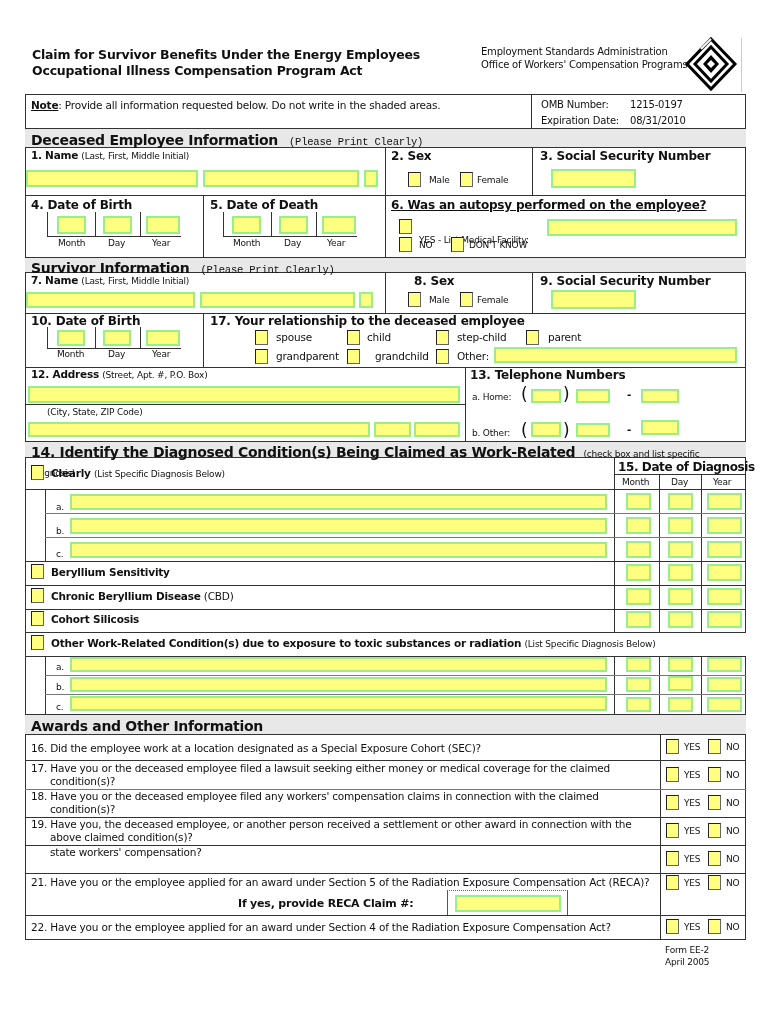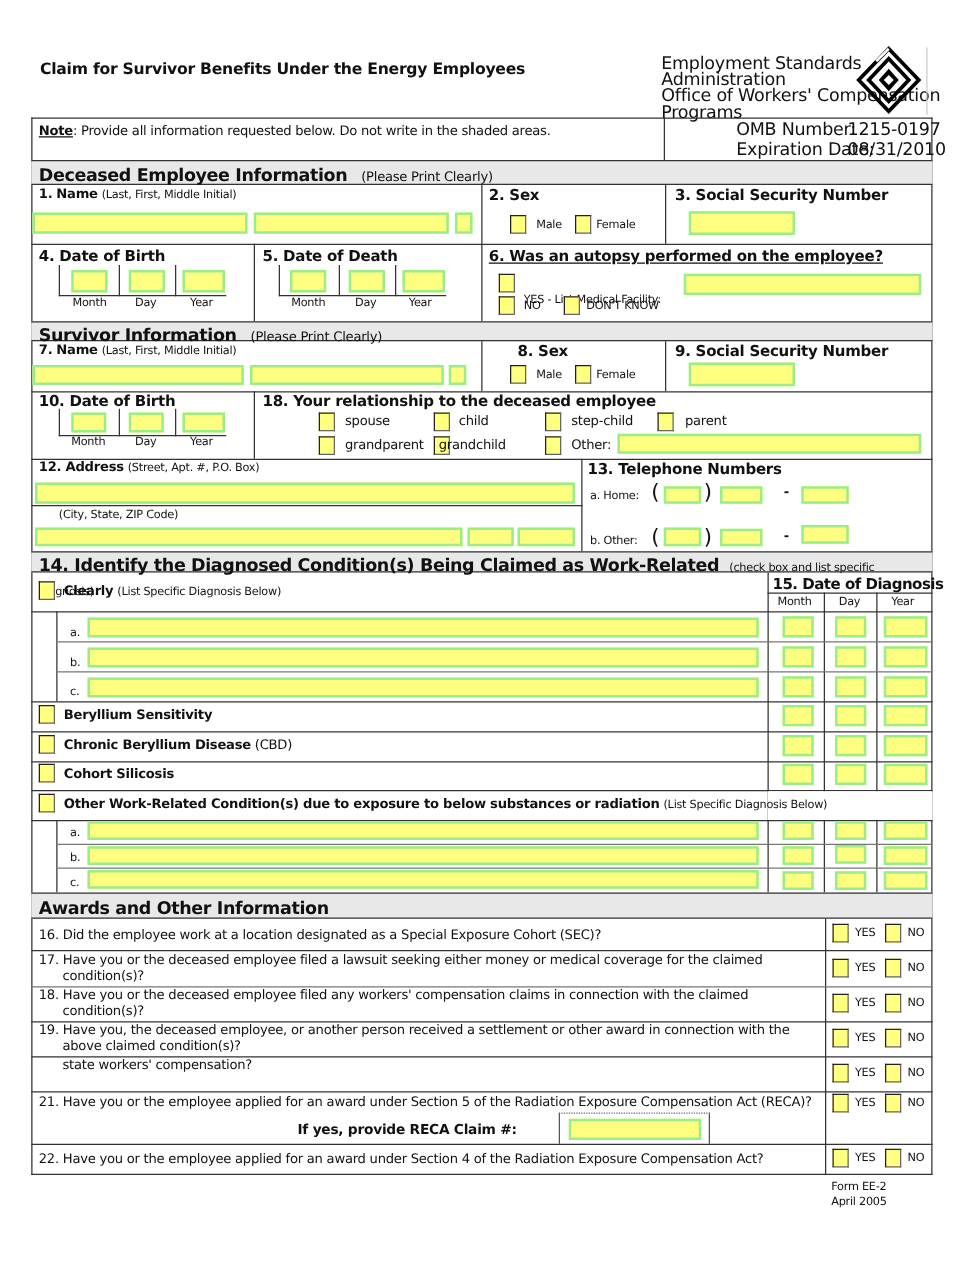--- a/index.html
+++ b/index.html
@@ -4,38 +4,39 @@
 <style>
   * { box-sizing: border-box; margin: 0; padding: 0; }
   body {
     width: 770px; height: 1024px; background: #ffffff; position: relative;
     font-family: "DejaVu Sans", "Liberation Sans", sans-serif; color: #111;
     overflow: hidden;
   }
   .abs { position: absolute; }
   .title { font-family: "DejaVu Sans", sans-serif; font-weight: bold; font-size: 12.5px; line-height: 16px; letter-spacing: -0.2px; }
   .dol { font-weight: bold; font-size: 14px; }
-  .small { font-size: 14px; line-height: 13px; letter-spacing: -0.2px; margin-left: 48px; }
+  .small { font-size: 10px; line-height: 13px; letter-spacing: -0.2px; }
   .lbl { font-size: 10.5px; letter-spacing: -0.2px; }
   .blbl { font-size: 12px; font-weight: bold; letter-spacing: -0.2px; }
   .tiny { font-size: 9px; letter-spacing: -0.2px; }
   .hline { position: absolute; height: 1px; background: #333; }
   .vline { position: absolute; width: 1px; background: #333; }
   .sechead { position: absolute; left: 25px; width: 721px; background: #e8e8e8; border-top: 1px solid #333; border-bottom: 1px solid #333; }
   .sechead .h { font-weight: bold; font-size: 14px; letter-spacing: -0.3px; }
-  .sechead .p { font-size: 10.5px; letter-spacing: -0.2px; }
+  .sechead .p { font-size: 10.5px; letter-spacing: -0.2px; font-family: Liberation Mono, monospace; }
   .field { position: absolute; background: #ffff80; border: 2px solid #99ee88; }
   .cb { position: absolute; width: 13px; height: 15px; background: #ffff80; border: 1.5px solid #222; border-right-color: #666; border-bottom-color: #666; }
   .paren { font-size: 17px; font-weight: normal; }
 </style>
 </head>
 <body>
 
 <div class="abs title" style="left:32px;top:47px;">
   <div>Claim for Survivor Benefits Under the Energy Employees</div>
+  <div>Occupational Illness Compensation Program Act</div>
 </div>
 <div class="abs" style="left:481px;top:45px;">
   <div class="small">Employment Standards Administration</div>
   <div class="small">Office of Workers' Compensation Programs</div>
 </div>
 <svg class="abs" style="left:684px;top:36px;" width="54" height="56" viewBox="0 0 54 56">
   <g fill="none" stroke="#000" stroke-width="3">
     <polygon points="27,3 51,28 27,53 3,28"></polygon>
     <polygon points="27,11 43,28 27,45 11,28"></polygon>
   </g>
@@ -140,34 +141,34 @@
 <div class="vline" style="left:47px;top:327px;height:22px;"></div>
 <div class="hline" style="left:47px;top:348px;width:134px;"></div>
 <div class="vline" style="left:95px;top:327px;height:22px;"></div>
 <div class="vline" style="left:140px;top:327px;height:22px;"></div>
 <div class="field" style="left:57px;top:330px;width:28px;height:16px;"></div>
 <div class="field" style="left:103px;top:330px;width:28px;height:16px;"></div>
 <div class="field" style="left:146px;top:330px;width:34px;height:16px;"></div>
 <div class="abs tiny" style="left:57px;top:349px;">Month</div>
 <div class="abs tiny" style="left:108px;top:349px;">Day</div>
 <div class="abs tiny" style="left:152px;top:349px;">Year</div>
-<div class="abs blbl" style="left:210px;top:314px;">18.  Your relationship to the deceased employee</div>
+<div class="abs blbl" style="left:210px;top:314px;">17.  Your relationship to the deceased employee</div>
 
 <div class="cb" style="left:255px;top:330px;"></div>
 <div class="abs lbl" style="left:276px;top:331px;">spouse</div>
 <div class="cb" style="left:347px;top:330px;"></div>
 <div class="abs lbl" style="left:367px;top:331px;">child</div>
 <div class="cb" style="left:436px;top:330px;"></div>
 <div class="abs lbl" style="left:457px;top:331px;">step-child</div>
 <div class="cb" style="left:526px;top:330px;"></div>
 <div class="abs lbl" style="left:548px;top:331px;">parent</div>
 <div class="cb" style="left:255px;top:349px;"></div>
 <div class="abs lbl" style="left:276px;top:350px;">grandparent</div>
 <div class="cb" style="left:347px;top:349px;"></div>
-<div class="abs lbl" style="left:351px;top:350px;">grandchild</div>
+<div class="abs lbl" style="left:375px;top:350px;">grandchild</div>
 <div class="cb" style="left:436px;top:349px;"></div>
 <div class="abs lbl" style="left:457px;top:350px;">Other:</div>
 <div class="field" style="left:494px;top:347px;width:243px;height:16px;"></div>
 <div class="hline" style="left:25px;top:367px;width:721px;"></div>
 
 <div class="vline" style="left:465px;top:367px;height:74px;"></div>
 <div class="abs lbl" style="left:31px;top:368px;">
   <b>12.  Address</b> <span class="tiny">(Street, Apt. #, P.O. Box)</span>
 </div>
 <div class="field" style="left:28px;top:386px;width:432px;height:17px;"></div>
@@ -257,21 +258,21 @@
 <div class="cb" style="left:31px;top:611px;"></div>
 <div class="abs blbl" style="left:51px;top:613px;font-size:10.5px;">Cohort Silicosis</div>
 <div class="field" style="left:626px;top:611px;width:25px;height:17px;"></div>
 <div class="field" style="left:668px;top:611px;width:25px;height:17px;"></div>
 <div class="field" style="left:707px;top:611px;width:35px;height:17px;"></div>
 <div class="hline" style="left:25px;top:632px;width:721px;"></div>
 
 <div class="abs" style="left:614px;top:633px;width:132px;height:23px;background:#fff;"></div>
 <div class="cb" style="left:31px;top:635px;"></div>
 <div class="abs lbl" style="left:51px;top:637px;">
-  <b>Other Work-Related Condition(s) due to exposure to below substances or radiation</b> <span class="tiny">(List Specific Diagnosis Below)</span>
+  <b>Other Work-Related Condition(s) due to exposure to toxic substances or radiation</b> <span class="tiny">(List Specific Diagnosis Below)</span>
 </div>
 <div class="hline" style="left:25px;top:656px;width:721px;"></div>
 <div class="vline" style="left:45px;top:656px;height:58px;"></div>
 
 <div class="abs tiny" style="left:56px;top:662px;">a.</div>
 <div class="field" style="left:70px;top:657px;width:537px;height:15px;"></div>
 <div class="field" style="left:626px;top:657px;width:25px;height:15px;"></div>
 <div class="field" style="left:668px;top:657px;width:25px;height:15px;"></div>
 <div class="field" style="left:707px;top:657px;width:35px;height:15px;"></div>
 <div class="hline" style="left:45px;top:675px;width:701px;background:#777;"></div>

